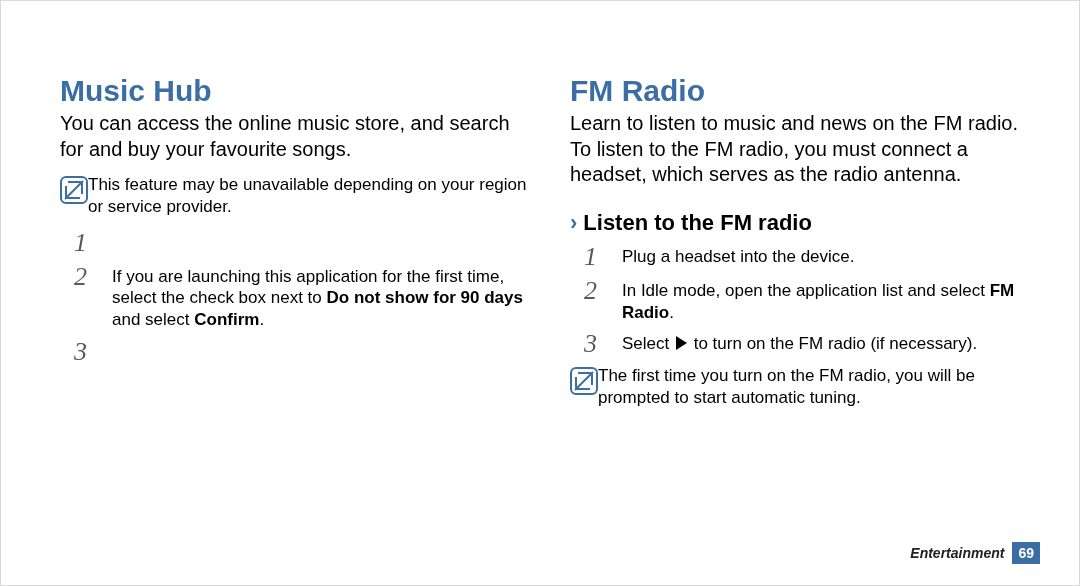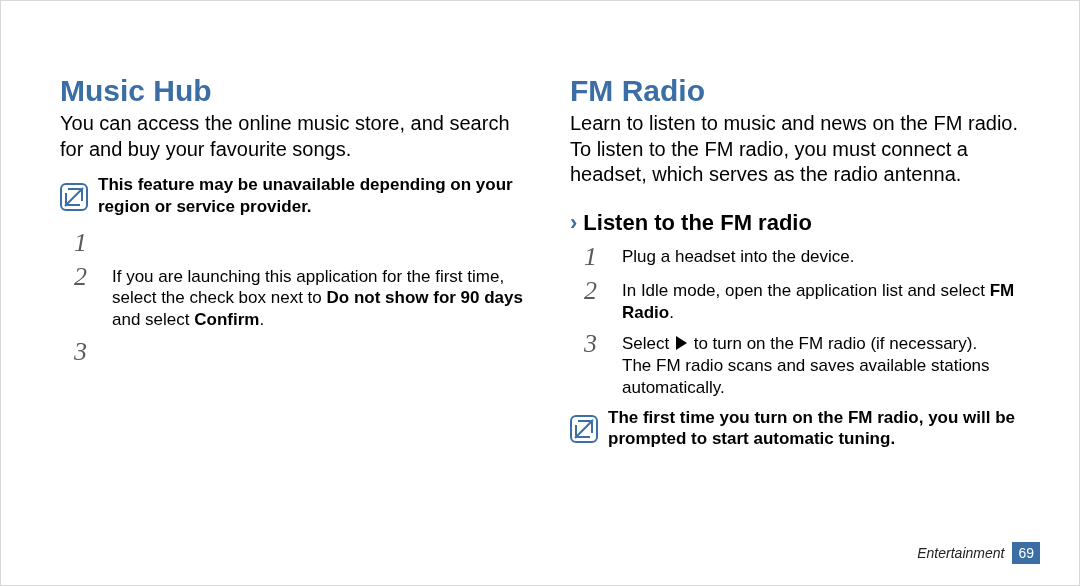--- a/index.html
+++ b/index.html
@@ -34,24 +34,22 @@
     margin: 0 0 4px 0;
     line-height: 1.1;
   }
   .intro {
     font-size: 20px;
     line-height: 1.28;
     margin: 0 0 8px 0;
   }
   .note-row {
     display: flex;
-    align-items: center;
-    gap: 10px;
+    align-items: flex-start;
     margin: 4px 0 8px 0;
-    font-weight: bold;
   }
   .note-icon {
     flex: 0 0 auto;
     width: 28px;
     height: 28px;
     border: 2px solid #3a6ea5;
     border-radius: 6px;
     position: relative;
     box-sizing: border-box;
     margin-top: 2px;
@@ -115,20 +113,21 @@
   }
   .footer {
     position: absolute;
     right: 40px;
     bottom: 22px;
     font-size: 14px;
     color: #222;
     display: flex;
     align-items: center;
     gap: 8px;
+    font-weight: bold;
   }
   .footer .cat {
     font-style: italic;
   }
   .footer .pg {
     background: #3a6ea5;
     color: #fff;
     padding: 3px 6px;
     font-style: normal;
     font-size: 14px;
@@ -198,21 +197,20 @@
       <div class="step-num">2</div>
       <div class="step-text">
         <span>In Idle mode, open the application list and select </span><span class="b">FM Radio</span><span>.</span>
       </div>
     </div>
 
     <div class="step">
       <div class="step-num">3</div>
       <div class="step-text">
         <span>Select </span><span class="play-icon"></span><span> to turn on the FM radio (if necessary).</span><br>
-        <span>The FM radio scans and saves available stations automatically.</span>
       </div>
     </div>
 
     <div class="note-row">
       <div class="note-icon">
         <svg viewBox="0 0 24 24">
           <line x1="3" y1="21" x2="21" y2="3" stroke="#3a6ea5" stroke-width="2"></line>
           <path d="M6 4 L18 4 A2 2 0 0 1 20 6 L20 16" fill="none" stroke="#3a6ea5" stroke-width="2"></path>
           <path d="M4 8 L4 18 A2 2 0 0 0 6 20 L18 20" fill="none" stroke="#3a6ea5" stroke-width="2"></path>
         </svg>

